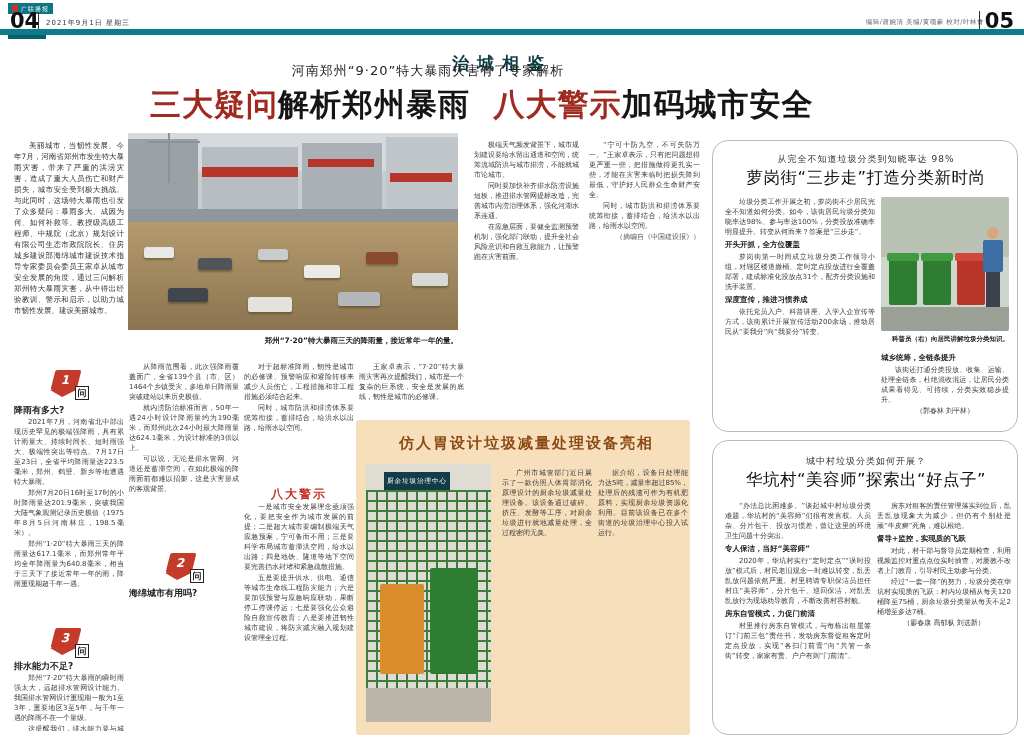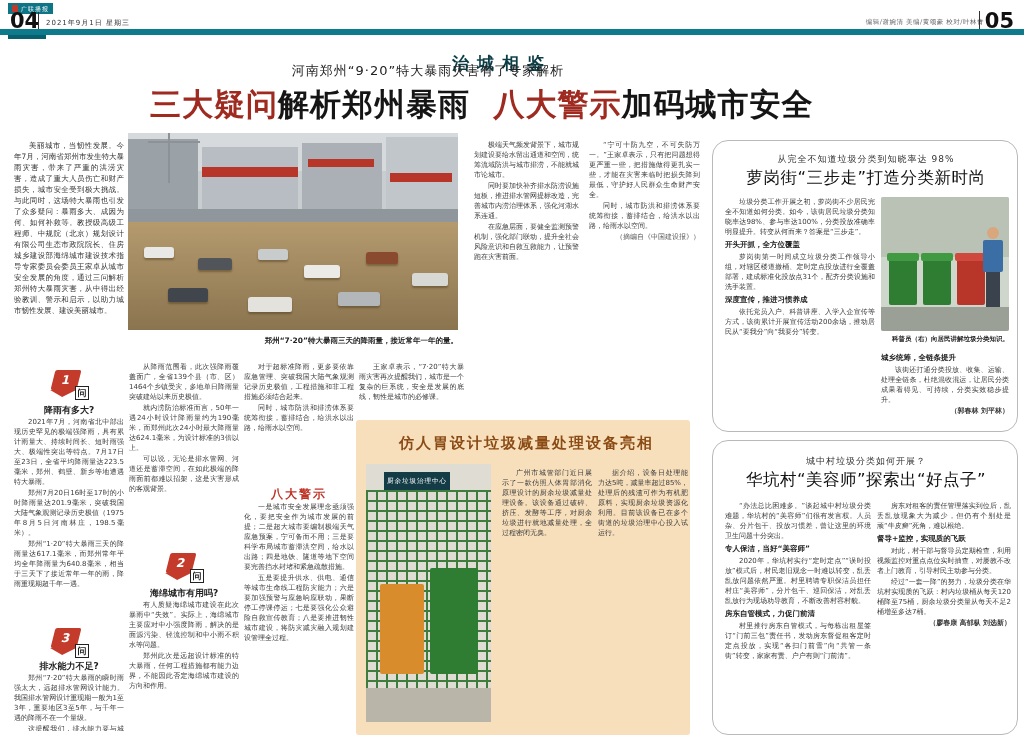--- a/index.html
+++ b/index.html
@@ -24,23 +24,23 @@
   
   .kicker { font-size:13px; color:#222; text-align:center; letter-spacing:1px; font-weight:500; }
   .headline { font-size:31px; font-weight:900; letter-spacing:1px; white-space:nowrap;
     text-align:center; font-family:"DejaVu Sans", sans-serif; }
   .headline .red { color:#9e2a20; }
   .headline .blk { color:#151515; }
   
   .col { font-size:7px; line-height:10px; text-align:justify; color:#3a3a3a; overflow:hidden; }
   .col p { text-indent:2em; margin-bottom:1px; }
   .intro { font-size:7.5px; line-height:11px; color:#333; }
-  .subq { font-size:9px; font-weight:bold; text-align:center; color:#222; }
+  .subq { font-size:9px; font-weight:bold; text-align:left; color:#222; }
   .warn-head { font-size:12px; font-weight:900; color:#c03427; text-align:center; letter-spacing:2px; }
-  .byline { text-align:right; font-weight:bold; text-indent:0 !important; }
+  .byline { text-align:center; font-weight:normal; text-indent:0 !important; }
   .source { text-align:right; color:#555; }
   
   .ribbon { position:relative; width:44px; height:30px; margin:0 auto; }
   .ribbon .flag { position:absolute; left:6px; top:0; width:26px; height:20px;
     background:#c43b2c; transform:skewX(-14deg); border-radius:2px;
     color:#fff; font-weight:bold; font-size:12px; text-align:center; line-height:20px; }
   .ribbon .flag:after { content:""; position:absolute; left:0; top:20px; border-left:13px solid transparent;
     border-right:13px solid transparent; border-top:7px solid #c43b2c; transform:skewX(6deg); }
   .ribbon .wen { position:absolute; right:2px; bottom:0; width:14px; height:14px;
     border:1.5px solid #222; background:#fff; color:#222; font-size:9px; font-weight:bold;
@@ -158,27 +158,23 @@
     <p>就内涝防治标准而言，50年一遇24小时设计降雨量约为190毫米，而郑州此次24小时最大降雨量达624.1毫米，为设计标准的3倍以上。</p>
     <p>可以说，无论是排水管网、河道还是蓄滞空间，在如此极端的降雨面前都难以招架，这是灾害形成的客观背景。</p>
   </div>
   <div class="abs" style="left:129px; top:553px; width:110px;">
     <div class="ribbon">
       <div class="flag">2</div>
       <div class="wen">问</div>
     </div>
   </div>
   <div class="abs subq" style="left:129px; top:587px; width:110px;">海绵城市有用吗?</div>
-  <div class="abs col" style="left:129px; top:600px; width:110px; height:132px;">
-    <p>有人质疑海绵城市建设在此次暴雨中“失效”。实际上，海绵城市主要应对中小强度降雨，解决的是面源污染、径流控制和中小雨不积水等问题。</p>
-    <p>郑州此次是远超设计标准的特大暴雨，任何工程措施都有能力边界，不能因此否定海绵城市建设的方向和作用。</p>
-  </div>
 
   <div class="abs col" style="left:244px; top:362px; width:110px; height:118px;">
-    <p>对于超标准降雨，更多要依靠应急管理、突破我国大陆气象观测记录历史极值，工程措施和非工程措施必须结合起来。</p>
+    <p>对于超标准降雨，韧性是城市的必修课、预警响应和避险转移来减少人员伤亡，工程措施和非工程措施必须结合起来。</p>
     <p>同时，城市防洪和排涝体系要统筹衔接，蓄排结合，给洪水以出路，给雨水以空间。</p>
   </div>
   <div class="abs warn-head" style="left:244px; top:486px; width:110px;">八大警示</div>
   <div class="abs col" style="left:244px; top:502px; width:110px; height:230px;">
     <p>一是城市安全发展理念亟须强化，要把安全作为城市发展的前提；二是超大城市要编制极端天气应急预案，宁可备而不用；三是要科学布局城市蓄滞洪空间，给水以出路；四是地铁、隧道等地下空间要完善挡水封堵和紧急疏散措施。</p>
     <p>五是要提升供水、供电、通信等城市生命线工程防灾能力；六是要加强预警与应急响应联动，果断停工停课停运；七是要强化公众避险自救宣传教育；八是要推进韧性城市建设，将防灾减灾融入规划建设管理全过程。</p>
   </div>
 
   <div class="abs col" style="left:359px; top:362px; width:105px; height:52px;">
     <p>王家卓表示，“7·20”特大暴雨灾害再次提醒我们，城市是一个复杂的巨系统，安全是发展的底线，韧性是城市的必修课。</p>

